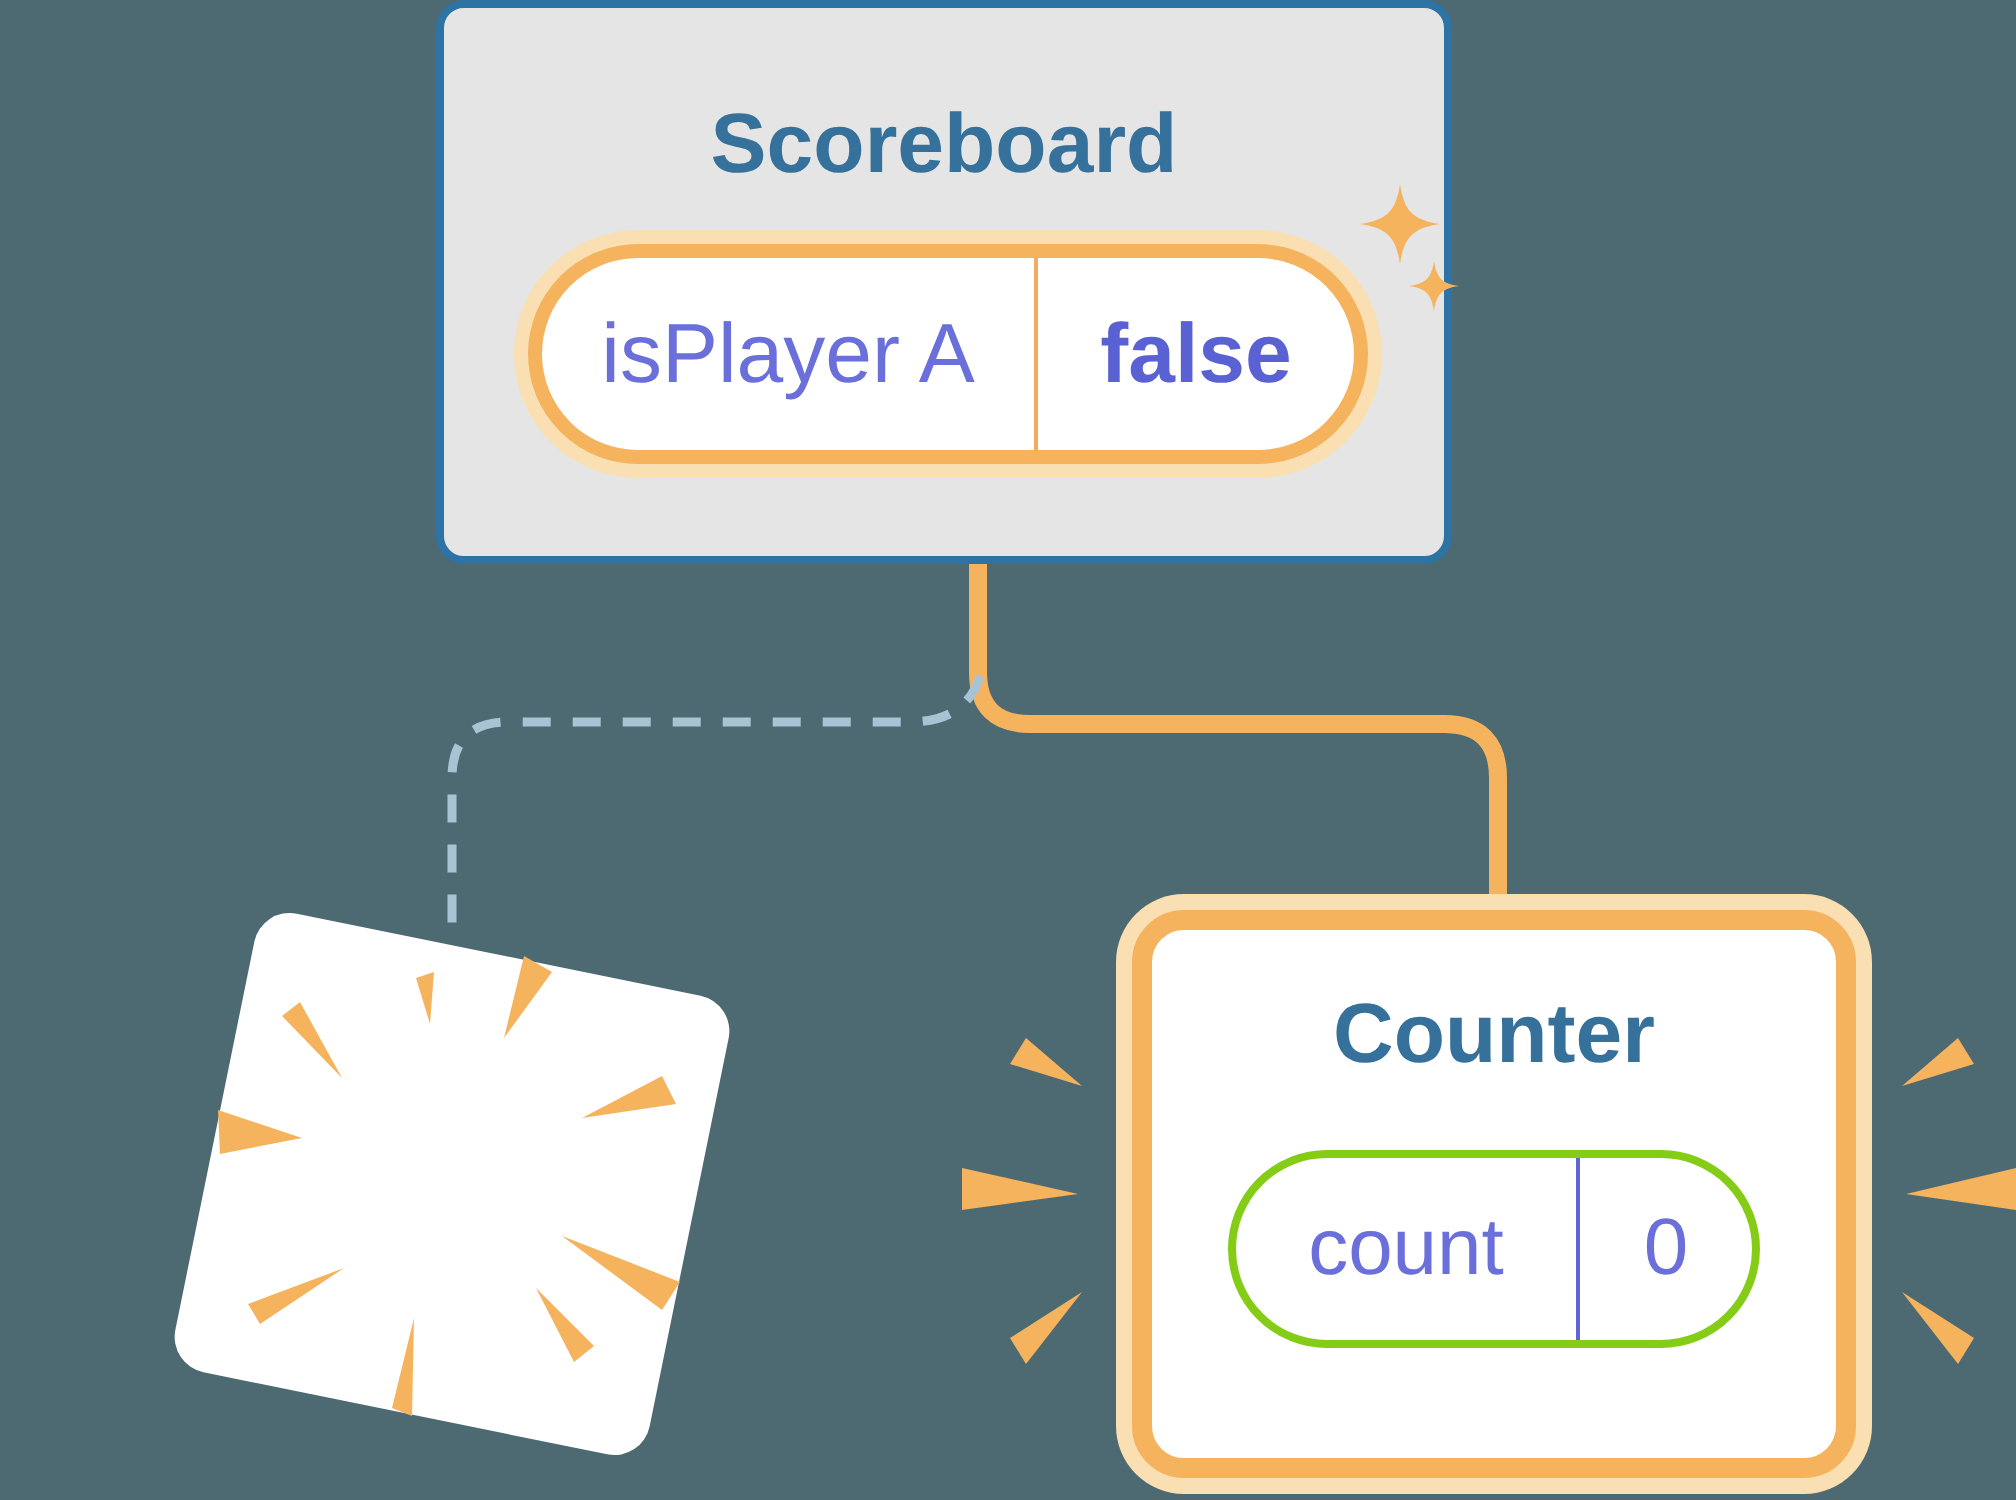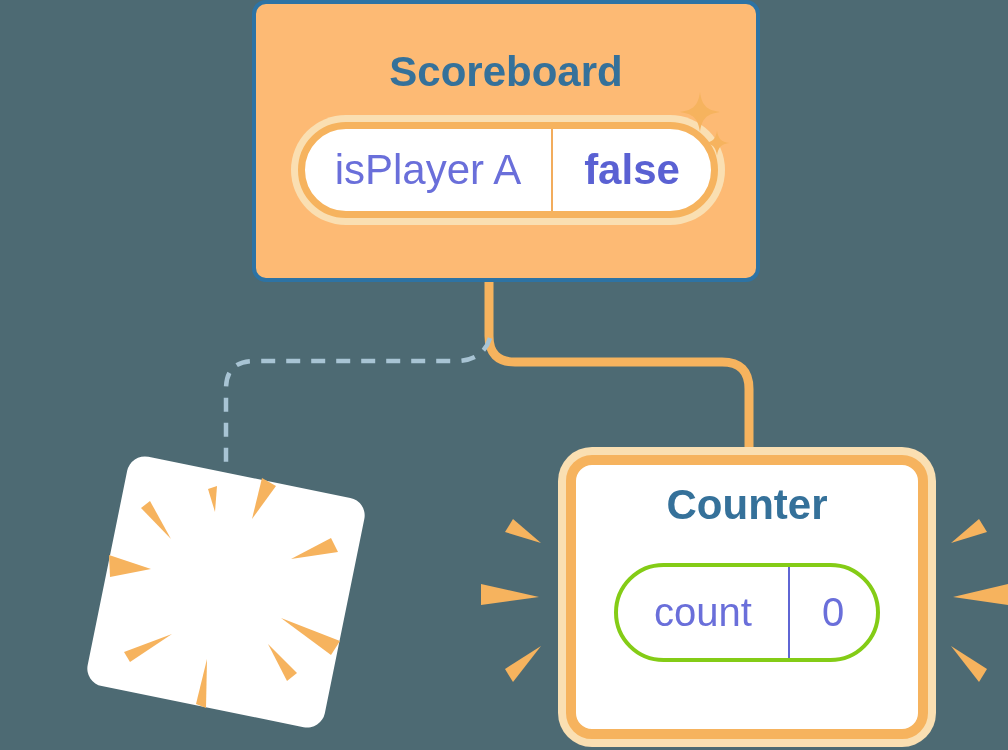--- a/index.html
+++ b/index.html
@@ -14,38 +14,38 @@
     position: absolute;
     left: 0; top: 0;
     width: 1008px; height: 750px;
   }
   #connector-layer { z-index: 1; }
   #decor-layer { z-index: 3; pointer-events: none; }
 
   
   .scoreboard-card {
     position: absolute;
-    left: 252px; top: 0;
+    left: 218px; top: 0;
     width: 508px; height: 282px;
-    background: #fdba74;
+    background: #e5e5e5;
     border: 4px solid #2D73A4;
     border-radius: 14px;
     z-index: 2;
   }
   .scoreboard-title {
     margin-top: 44px;
     text-align: center;
     font-size: 42px;
     font-weight: 600;
     color: #35719A;
   }
   .state-pill {
     position: absolute;
     left: 42px; top: 118px;
-    width: 420px; height: 96px;
+    width: 420px; height: 110px;
     background: #ffffff;
     border: 7px solid #F6B35E;
     box-shadow: 0 0 0 7px #FADFB2;
     border-radius: 60px;
     display: flex;
     align-items: stretch;
     overflow: hidden;
     z-index: 2;
   }
   .state-pill .cell {
@@ -65,21 +65,21 @@
     position: absolute;
     left: 566px; top: 455px;
     width: 362px; height: 284px;
     background: #ffffff;
     border: 10px solid #F6B35E;
     box-shadow: 0 0 0 8px #FADFB2;
     border-radius: 26px;
     z-index: 2;
   }
   .counter-title {
-    margin-top: 16px;
+    margin-top: 28px;
     text-align: center;
     font-size: 42px;
     font-weight: 600;
     color: #35719A;
   }
   .count-pill {
     margin: 34px auto 0 auto;
     width: 266px; height: 99px;
     border: 4px solid #84cc16;
     border-radius: 52px;

